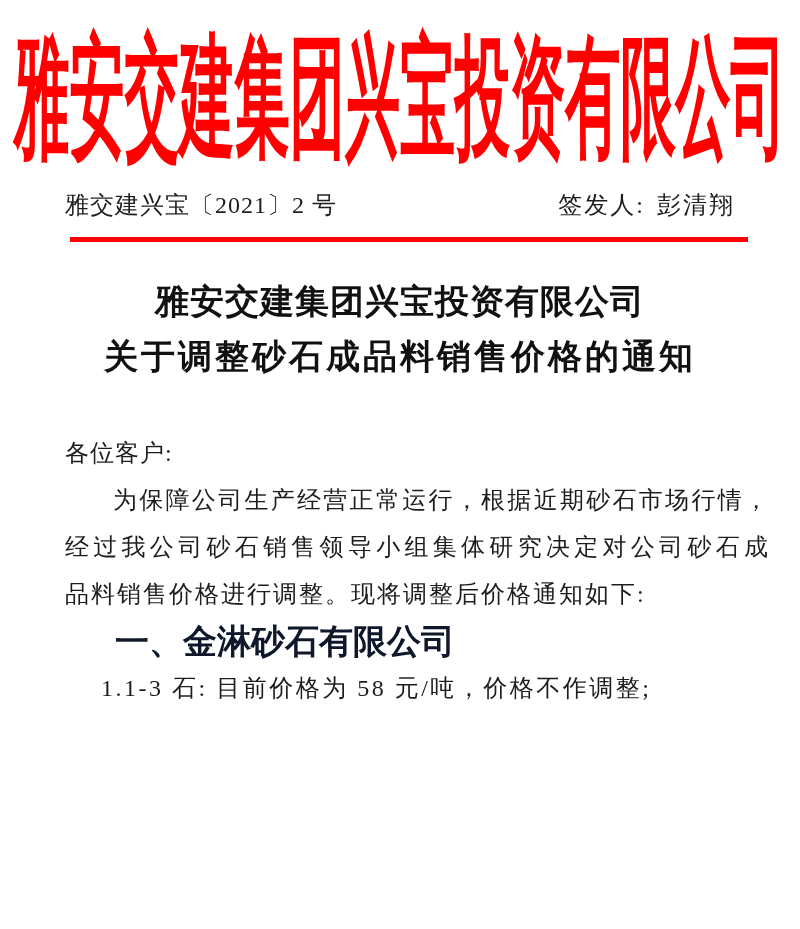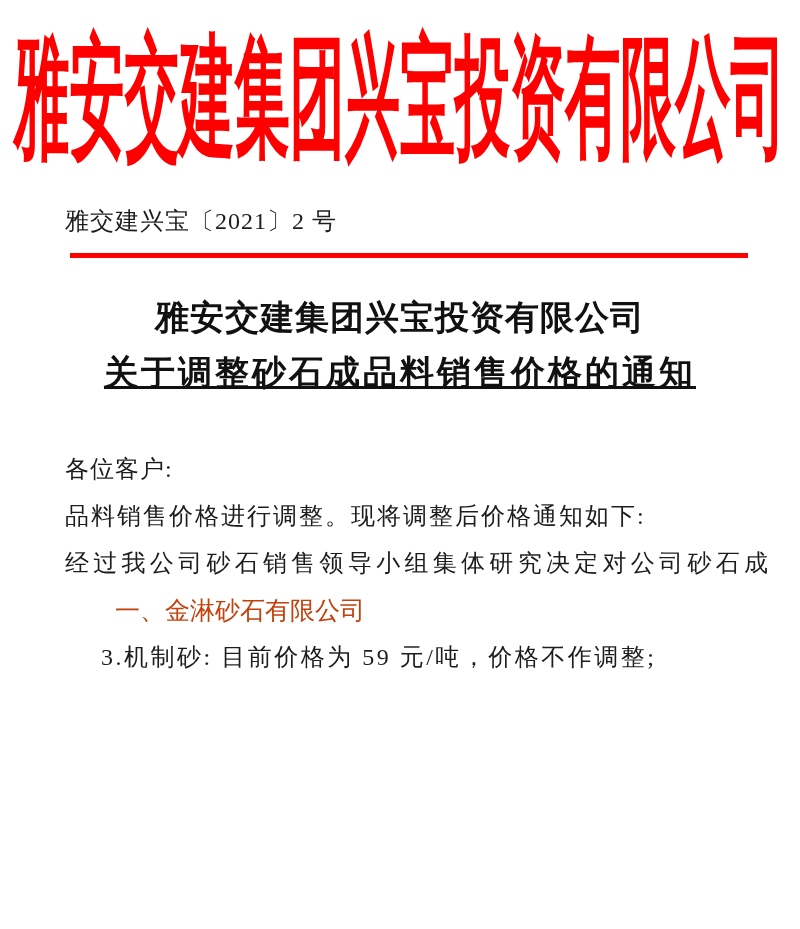--- a/index.html
+++ b/index.html
@@ -24,21 +24,21 @@
   .banner-title {
     font-size: 58px;
     font-weight: bold;
     color: #fe0000;
     white-space: nowrap;
     transform: scale(0.95, 2.3);
     transform-origin: center center;
   }
   
   .docline {
-    margin: 20px 65px 0 65px;
+    margin: 4px 65px 0 65px;
     display: flex;
     justify-content: space-between;
     align-items: flex-end;
     font-size: 24px;
     line-height: 32px;
     letter-spacing: 1px;
   }
   .issuer { letter-spacing: 2px; }
   .issuer .issuer-name { margin-left: 12px; }
   
@@ -50,73 +50,77 @@
   
   .doc-title {
     margin-top: 32px;
     text-align: center;
     font-weight: bold;
     font-size: 34px;
     line-height: 55px;
     color: #111111;
   }
   .doc-title .t1 { display: block; letter-spacing: 1px; }
-  .doc-title .t2 { display: block; letter-spacing: 3px; text-decoration: underline; }
+  .doc-title .t2 { display: block; letter-spacing: 3px; }
   
   .doc-body {
     margin: 46px 32px 0 65px;
     font-size: 24px;
     line-height: 47px;
     color: #1d1d1d;
   }
   .doc-body p { margin: 0; }
   .salutation { letter-spacing: 1px; }
   .para-line.just {
     text-align: justify;
     text-align-last: justify;
   }
   .para-line.indent { text-indent: 2em; }
   .para-line.closing { letter-spacing: 2px; }
   .section-heading {
     font-family: "Liberation Sans", "DejaVu Sans", sans-serif;
-    font-weight: normal;
-    font-size: 25px;
+    font-weight: bold;
+    font-size: 34px;
     padding-left: 50px;
-    color: #c2410c;
+    color: #0f172a;
   }
   .price-item {
     padding-left: 36px;
     letter-spacing: 2.5px;
     white-space: nowrap;
   }
 </style>
 </head>
 <body>
 
 <div class="page">
 
   <header class="banner">
     <div class="banner-title">雅安交建集团兴宝投资有限公司</div>
   </header>
 
   <div class="docline">
     <span class="doc-no">雅交建兴宝〔2021〕2 号</span>
+    <span class="issuer">
+      <span class="issuer-label">签发人:</span><span class="issuer-name">彭清翔</span>
+    </span>
   </div>
 
   <div class="red-rule"></div>
 
   <h1 class="doc-title">
     <span class="t1">雅安交建集团兴宝投资有限公司</span>
     <span class="t2">关于调整砂石成品料销售价格的通知</span>
   </h1>
 
   <main class="doc-body">
     <p class="salutation">各位客户:</p>
 
+    <p class="para-line just indent">为保障公司生产经营正常运行，根据近期砂石市场行情，</p>
+    <p class="para-line just">经过我公司砂石销售领导小组集体研究决定对公司砂石成</p>
     <p class="para-line closing">品料销售价格进行调整。现将调整后价格通知如下:</p>
-    <p class="para-line just">经过我公司砂石销售领导小组集体研究决定对公司砂石成</p>
 
     <p class="section-heading">一、金淋砂石有限公司</p>
 
-    <p class="price-item">3.机制砂: 目前价格为 59 元/吨，价格不作调整;</p>
+    <p class="price-item">1.1-3 石: 目前价格为 58 元/吨，价格不作调整;</p>
   </main>
 
 </div>
 
 </body></html>

